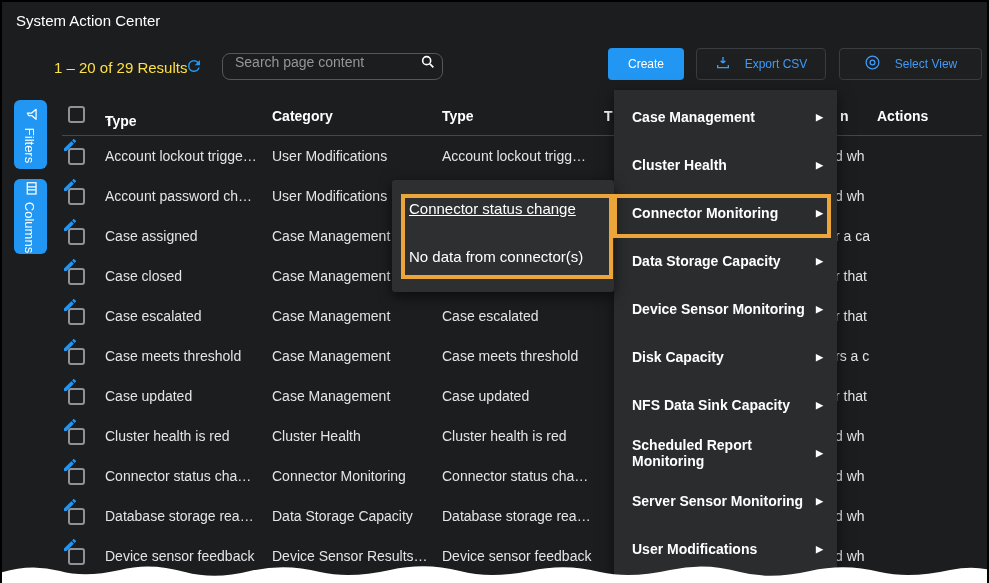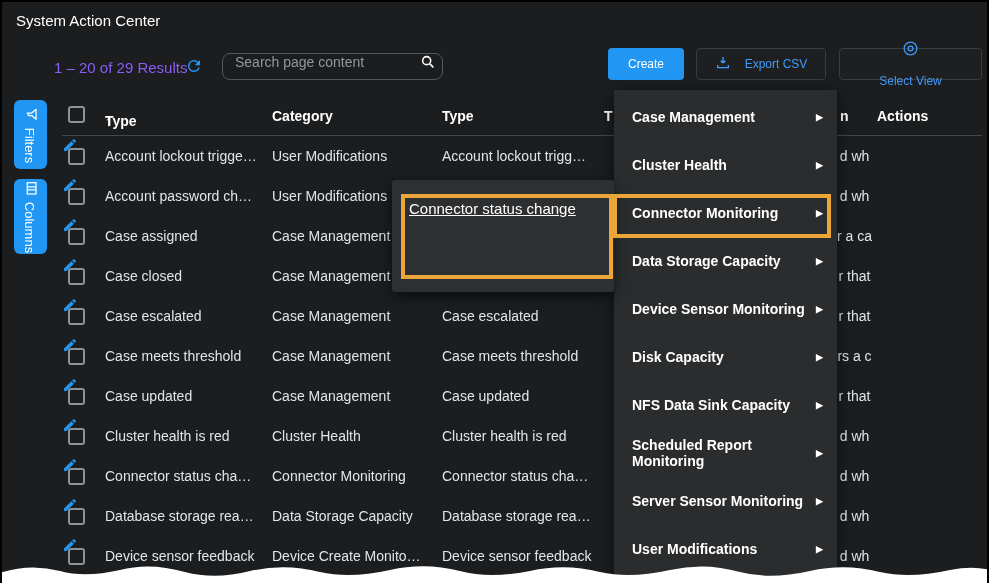--- a/index.html
+++ b/index.html
@@ -6,35 +6,35 @@
   html,body { background:#000; }
   .screen {
     position:relative; width:989px; height:583px;
     background:#1b1d1f; overflow:hidden;
     font-family:"Liberation Sans", sans-serif;
     border-top:2px solid #000; border-left:2px solid #000; border-right:2px solid #000;
   }
   .page-title { position:absolute; left:14px; top:10px; color:#fff; font-size:15px; font-weight:400; }
 
   
-  .results { position:absolute; left:52px; top:57px; color:#8b5cf6; font-size:15px; }
+  .results { position:absolute; left:52px; top:57px; color:#fde047; font-size:15px; }
   .refresh { position:absolute; left:183px; top:55px; width:18px; height:18px; cursor:pointer; }
   .searchbox { position:absolute; left:220px; top:51px; width:221px; height:27px;
     border:1px solid #55585b; border-radius:8px; background:transparent; display:flex; align-items:flex-start; }
   .searchbox input { flex:1; background:transparent; border:none; outline:none;
     color:#d7d9db; font-size:14px; padding:0 4px 0 12px; font-family:"Liberation Sans", sans-serif; }
   .searchbox input::placeholder { color:#94979a; }
   .search-ic { width:16px; height:16px; margin-right:10px; flex:0 0 auto; }
 
   .btn { position:absolute; top:46px; height:32px; border-radius:4px; font-size:12px;
     display:flex; align-items:center; justify-content:center; cursor:pointer; }
   .btn-create { left:606px; width:76px; background:#2196f3; color:#fff; }
   .btn-ghost { background:#1d1f21; border:1px solid #3a3d40; color:#3f9bfa; gap:14px; }
   .btn-export { left:694px; width:130px; }
-  .btn-select { left:837px; width:143px;flex-direction:column; }
+  .btn-select { left:837px; width:143px; }
 
   
   .side-tab { position:absolute; left:12px; width:33px; background:#2196f3; border-radius:6px;
     display:flex; align-items:center; justify-content:center; cursor:pointer; }
   .side-tab .rot { display:flex; align-items:center; gap:6px; transform:rotate(90deg); color:#fff; font-size:13px; white-space:nowrap; }
   .tab-filters { top:98px; height:69px; }
   .tab-columns { top:177px; height:75px; }
 
   
   .thead { position:absolute; left:60px; top:101px; width:925px; height:28px; color:#fff; font-size:14px; font-weight:700; }
@@ -43,21 +43,21 @@
   .rows { position:absolute; left:60px; top:135px; width:929px; }
   .trow { position:relative; height:40px; font-size:14px; color:#e2e4e6; }
   .trow .cb, .thead .cb { position:absolute; left:6px; width:17px; height:17px;
     border:2px solid #8f9296; border-radius:3px; background:transparent; cursor:pointer; }
   .thead .cb { top:3px; }
   .trow .cb { top:11px; }
   .cell { position:absolute; top:11px; white-space:nowrap; overflow:hidden; }
   .c-name { left:43px; width:162px; }
   .c-cat  { left:210px; width:168px; }
   .c-type { left:380px; width:160px; }
-  .c-frag { left:773px; width:39px;text-align:center; }
+  .c-frag { left:773px; width:39px; }
   .c-edit { left:813px; top:11px; width:16px; height:16px; cursor:pointer; }
 
   
   .menu { position:absolute; left:612px; top:88px; width:223px; height:495px;
     background:#2a2c2e; box-shadow:0 4px 14px rgba(0,0,0,.55); z-index:3; }
   .menu-item { position:relative; height:48px; display:flex; align-items:center;
     padding:0 14px 0 18px; color:#fff; font-size:14px; font-weight:600; cursor:pointer; }
   .menu-item .arrow { margin-left:auto; font-size:9px; color:#fff; }
 
   
@@ -185,21 +185,21 @@
           </svg></span></div>
       <div class="trow"><span class="cb"></span><span class="cell c-name">Cluster health is red</span><span class="cell c-cat">Cluster Health</span><span class="cell c-type">Cluster health is red</span><span class="cell c-frag">d wh</span><span class="c-edit"><svg viewBox="0 0 24 24" width="16" height="16">
             <path fill="#2196f3" d="M3 17.25V21h3.75L17.81 9.94l-3.75-3.75L3 17.25zM20.71 7.04a1 1 0 0 0 0-1.41l-2.34-2.34a1 1 0 0 0-1.41 0l-1.83 1.83 3.75 3.75 1.83-1.83z"></path>
           </svg></span></div>
       <div class="trow"><span class="cb"></span><span class="cell c-name">Connector status cha…</span><span class="cell c-cat">Connector Monitoring</span><span class="cell c-type">Connector status cha…</span><span class="cell c-frag">d wh</span><span class="c-edit"><svg viewBox="0 0 24 24" width="16" height="16">
             <path fill="#2196f3" d="M3 17.25V21h3.75L17.81 9.94l-3.75-3.75L3 17.25zM20.71 7.04a1 1 0 0 0 0-1.41l-2.34-2.34a1 1 0 0 0-1.41 0l-1.83 1.83 3.75 3.75 1.83-1.83z"></path>
           </svg></span></div>
       <div class="trow"><span class="cb"></span><span class="cell c-name">Database storage rea…</span><span class="cell c-cat">Data Storage Capacity</span><span class="cell c-type">Database storage rea…</span><span class="cell c-frag">d wh</span><span class="c-edit"><svg viewBox="0 0 24 24" width="16" height="16">
             <path fill="#2196f3" d="M3 17.25V21h3.75L17.81 9.94l-3.75-3.75L3 17.25zM20.71 7.04a1 1 0 0 0 0-1.41l-2.34-2.34a1 1 0 0 0-1.41 0l-1.83 1.83 3.75 3.75 1.83-1.83z"></path>
           </svg></span></div>
-      <div class="trow"><span class="cb"></span><span class="cell c-name">Device sensor feedback</span><span class="cell c-cat">Device Create Monito…</span><span class="cell c-type">Device sensor feedback</span><span class="cell c-frag">d wh</span><span class="c-edit"><svg viewBox="0 0 24 24" width="16" height="16">
+      <div class="trow"><span class="cb"></span><span class="cell c-name">Device sensor feedback</span><span class="cell c-cat">Device Sensor Results…</span><span class="cell c-type">Device sensor feedback</span><span class="cell c-frag">d wh</span><span class="c-edit"><svg viewBox="0 0 24 24" width="16" height="16">
             <path fill="#2196f3" d="M3 17.25V21h3.75L17.81 9.94l-3.75-3.75L3 17.25zM20.71 7.04a1 1 0 0 0 0-1.41l-2.34-2.34a1 1 0 0 0-1.41 0l-1.83 1.83 3.75 3.75 1.83-1.83z"></path>
           </svg></span></div>
     </div>
 
   <div class="menu" id="menu">
       <div class="menu-item" style="margin-top: 3px;">
         <span>Case Management</span>
         <span class="arrow">▶</span>
       </div>
       <div class="menu-item">
@@ -235,20 +235,21 @@
         <span class="arrow">▶</span>
       </div>
       <div class="menu-item">
         <span>User Modifications</span>
         <span class="arrow">▶</span>
       </div>
     </div>
 
   <div class="submenu">
     <div class="submenu-item">Connector status change</div>
+    <div class="submenu-item">No data from connector(s)</div>
   </div>
 
   <div class="hl hl-sub"></div>
   <div class="hl hl-item"></div>
 
   <svg class="torn" viewBox="0 0 993 26" preserveAspectRatio="none">
     <path fill="#ffffff" d="M0 26 L0 14 Q30 4 60 12 Q85 19 120 11 Q150 3 185 13 Q215 21 250 12 Q285 4 320 13 Q350 20 390 11 Q425 3 460 12 Q490 20 530 12 Q565 4 600 13 Q630 20 670 11 Q705 3 740 13 Q770 21 810 12 Q845 4 880 13 Q910 20 950 11 Q975 6 993 12 L993 26 Z"></path>
   </svg>
 
 </div>

